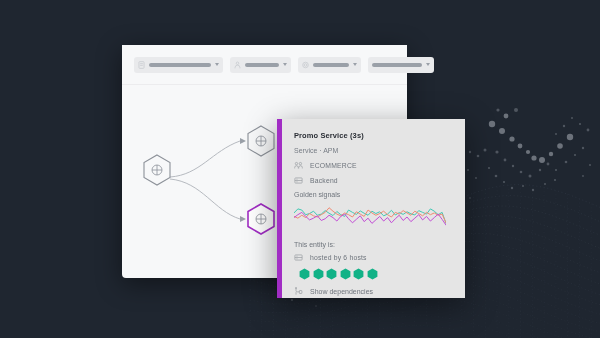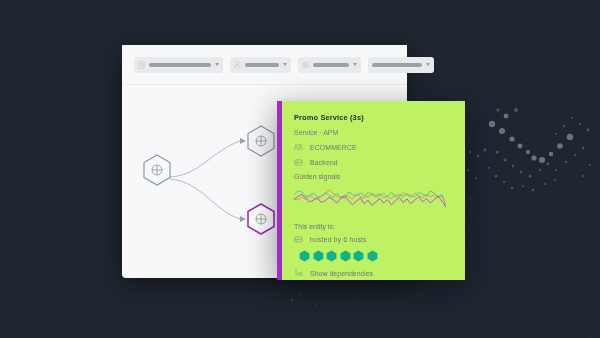--- a/index.html
+++ b/index.html
@@ -41,22 +41,22 @@
     border-left:2.5px solid transparent;
     border-right:2.5px solid transparent;
     border-top:3px solid #9aa0a8;
   }
 
   .panel-canvas { position:absolute; left:0; top:40px; right:0; bottom:0; }
 
   
   .card {
     position:absolute;
-    left:277px; top:101px; width:188px; height:179px;
-    background:#bef264;
+    left:277px; top:119px; width:188px; height:179px;
+    background:#e5e5e5;
     box-shadow:0 8px 30px rgba(0,0,0,.42);
     display:flex;
   }
   .card-accent { width:5px; flex:none; background:#a12dc4; }
   .card-body { flex:1; padding:12px 10px 8px 12px; overflow:hidden; }
 
   .card-title {
     font-size:7.5px; font-weight:bold; color:#2a2e35;
     letter-spacing:.1px; margin-bottom:7px;
   }

